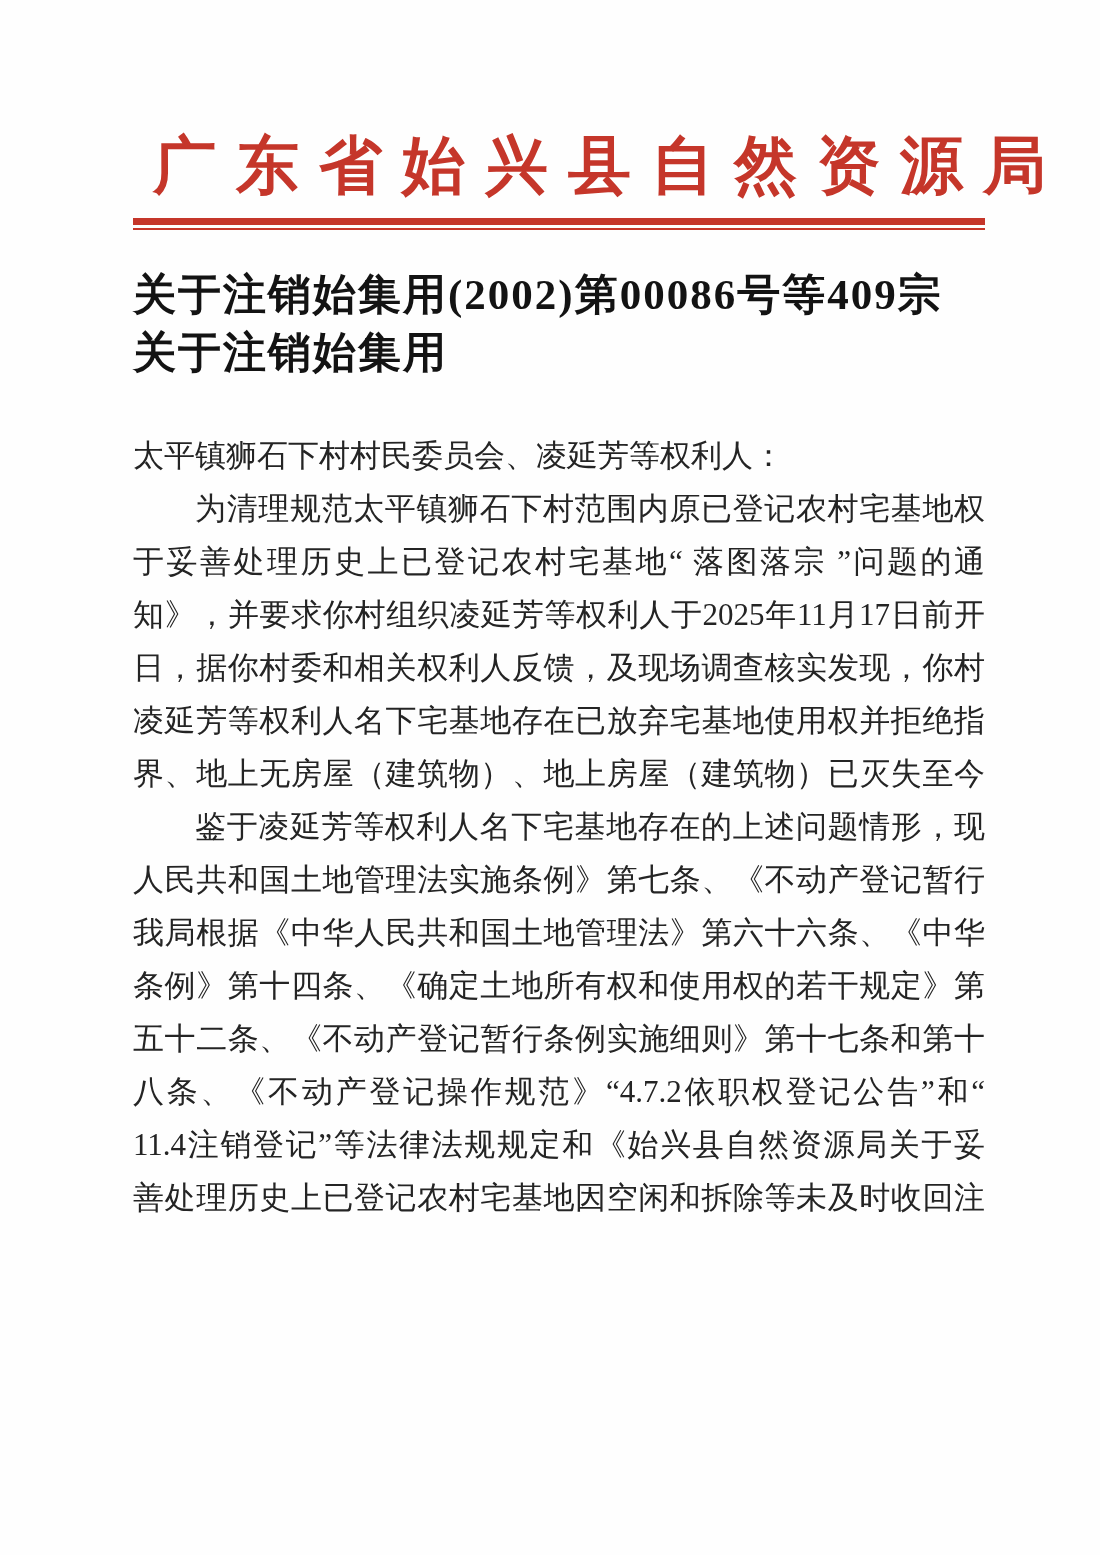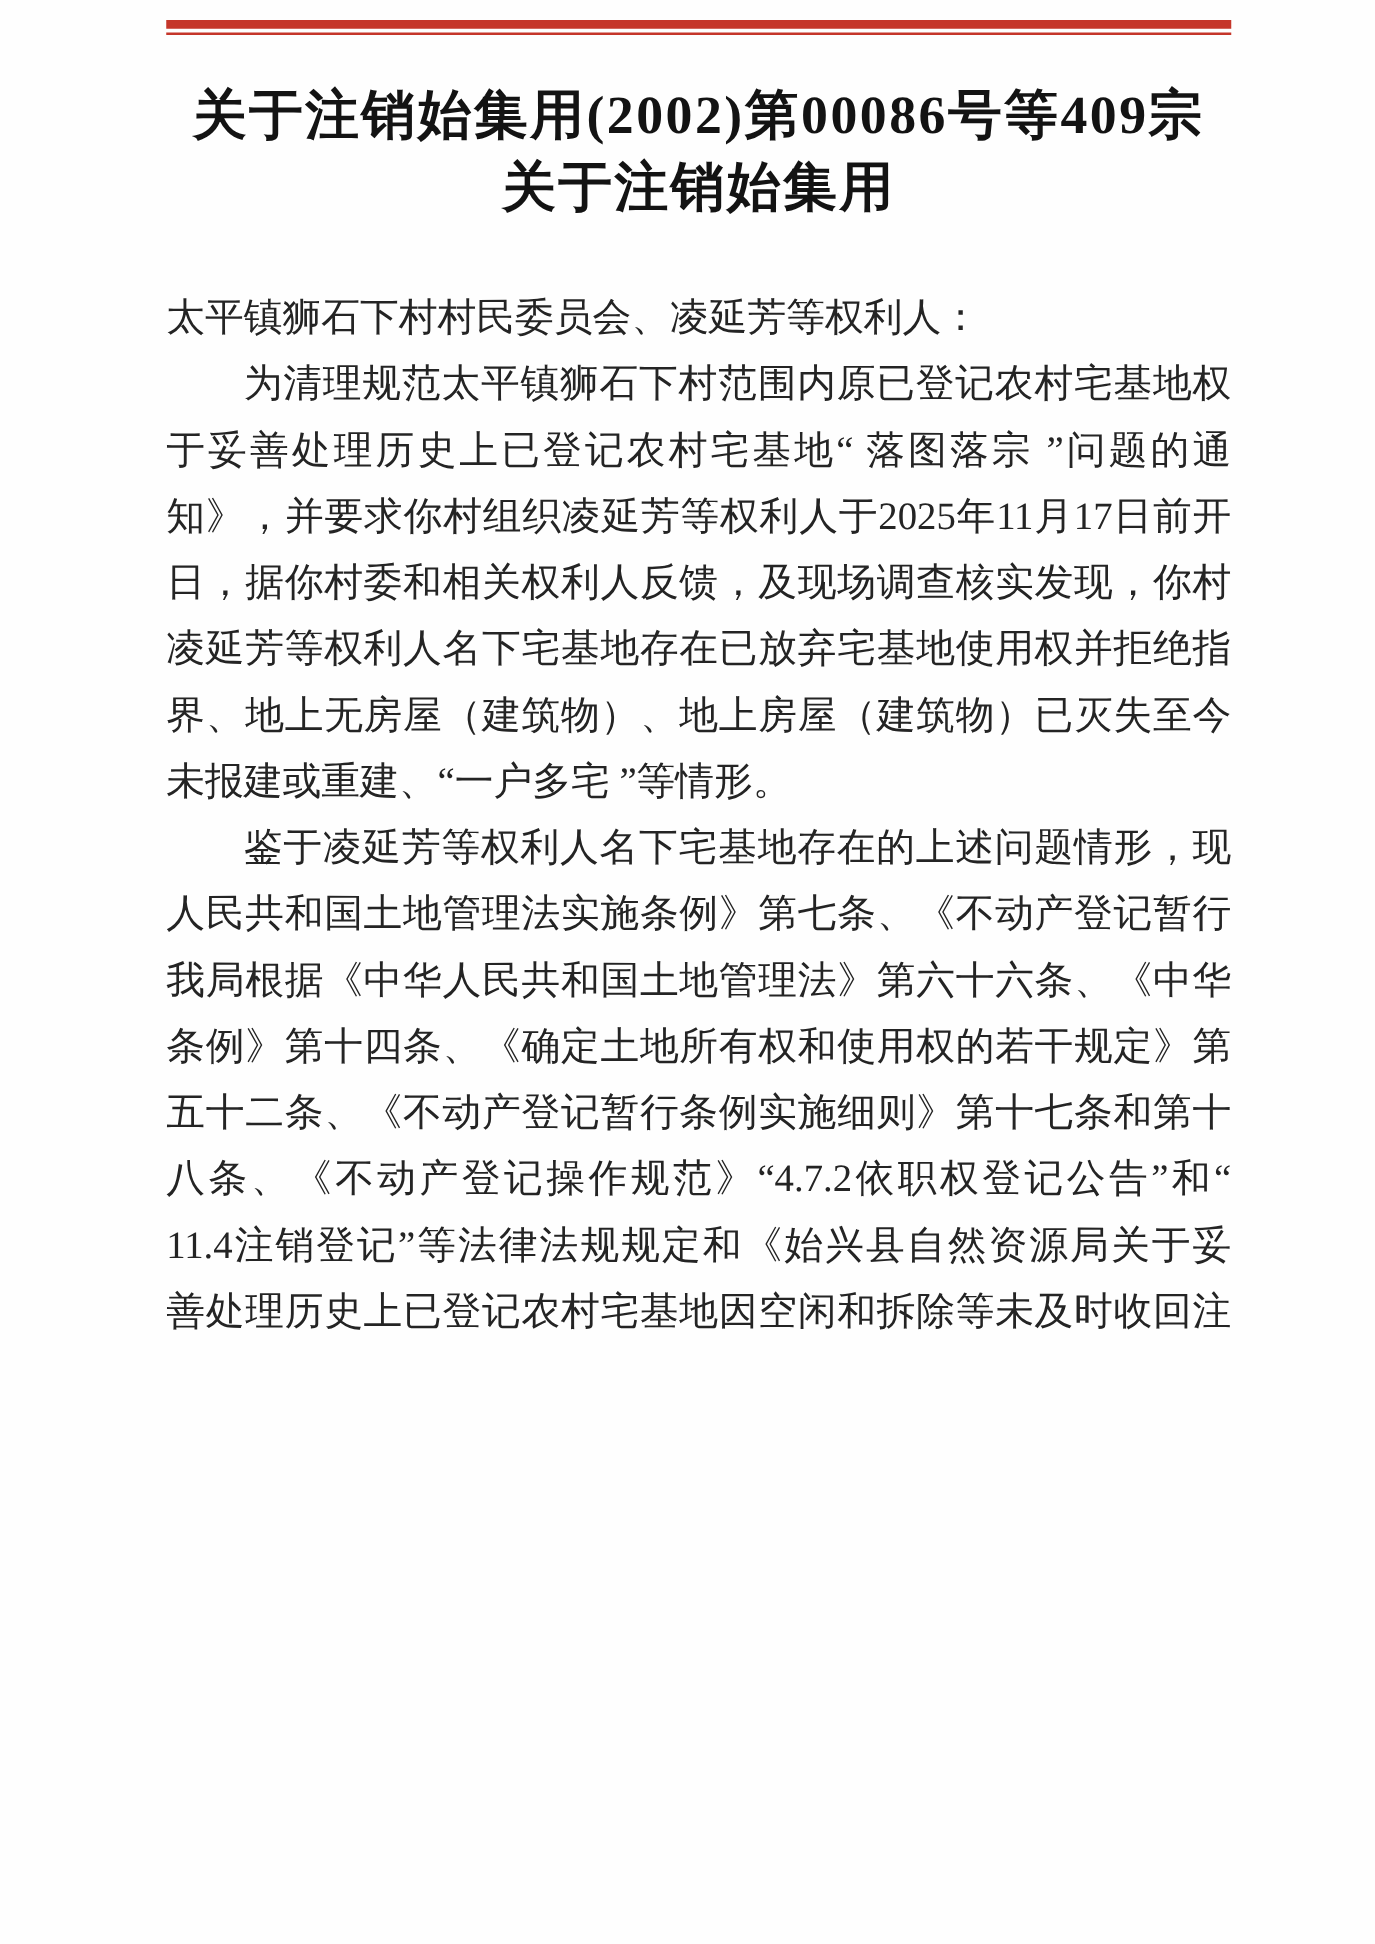--- a/index.html
+++ b/index.html
@@ -39,21 +39,21 @@
     background: #c5362a;
   }
   .red-rule .thin {
     height: 2px;
     margin-top: 3px;
     background: #c5362a;
   }
   
   .notice-title {
     margin-top: 36px;
-    text-align: center;
+    text-align: left;
     color: #131313;
     font-weight: bold;
     font-size: 43px;
     line-height: 58px;
     letter-spacing: 2px;
   }
   
   .body-text {
     margin-top: 47px;
     color: #242424;
@@ -72,41 +72,41 @@
   .line.ind {
     text-indent: 2em;
   }
 </style>
 </head>
 <body>
 
 <div class="page">
   <div class="content">
 
+    <div class="agency-name">广东省始兴县自然资源局</div>
 
     <div class="red-rule">
       <div class="thick"></div>
       <div class="thin"></div>
     </div>
 
     <div class="notice-title">
       <div>关于注销始集用(2002)第00086号等409宗</div>
       <div>关于注销始集用</div>
     </div>
 
     <div class="body-text">
       <div class="line">太平镇狮石下村村民委员会、凌延芳等权利人：</div>
 
       <div class="line j ind">为清理规范太平镇狮石下村范围内原已登记农村宅基地权</div>
       <div class="line j">于妥善处理历史上已登记农村宅基地“ 落图落宗 ”问题的通</div>
       <div class="line j">知》，并要求你村组织凌延芳等权利人于2025年11月17日前开</div>
       <div class="line j">日，据你村委和相关权利人反馈，及现场调查核实发现，你村</div>
       <div class="line j">凌延芳等权利人名下宅基地存在已放弃宅基地使用权并拒绝指</div>
       <div class="line j">界、地上无房屋（建筑物）、地上房屋（建筑物）已灭失至今</div>
-      <div class="line">未报建或重建、“一户多宅 ”等情形。</div>
       <div class="line j ind">鉴于凌延芳等权利人名下宅基地存在的上述问题情形，现</div>
       <div class="line j">人民共和国土地管理法实施条例》第七条、《不动产登记暂行</div>
       <div class="line j">我局根据《中华人民共和国土地管理法》第六十六条、《中华</div>
       <div class="line j">条例》第十四条、《确定土地所有权和使用权的若干规定》第</div>
       <div class="line j">五十二条、《不动产登记暂行条例实施细则》第十七条和第十</div>
       <div class="line j">八条、《不动产登记操作规范》“4.7.2依职权登记公告”和“</div>
       <div class="line j">11.4注销登记”等法律法规规定和《始兴县自然资源局关于妥</div>
       <div class="line j">善处理历史上已登记农村宅基地因空闲和拆除等未及时收回注</div>
     </div>
 

